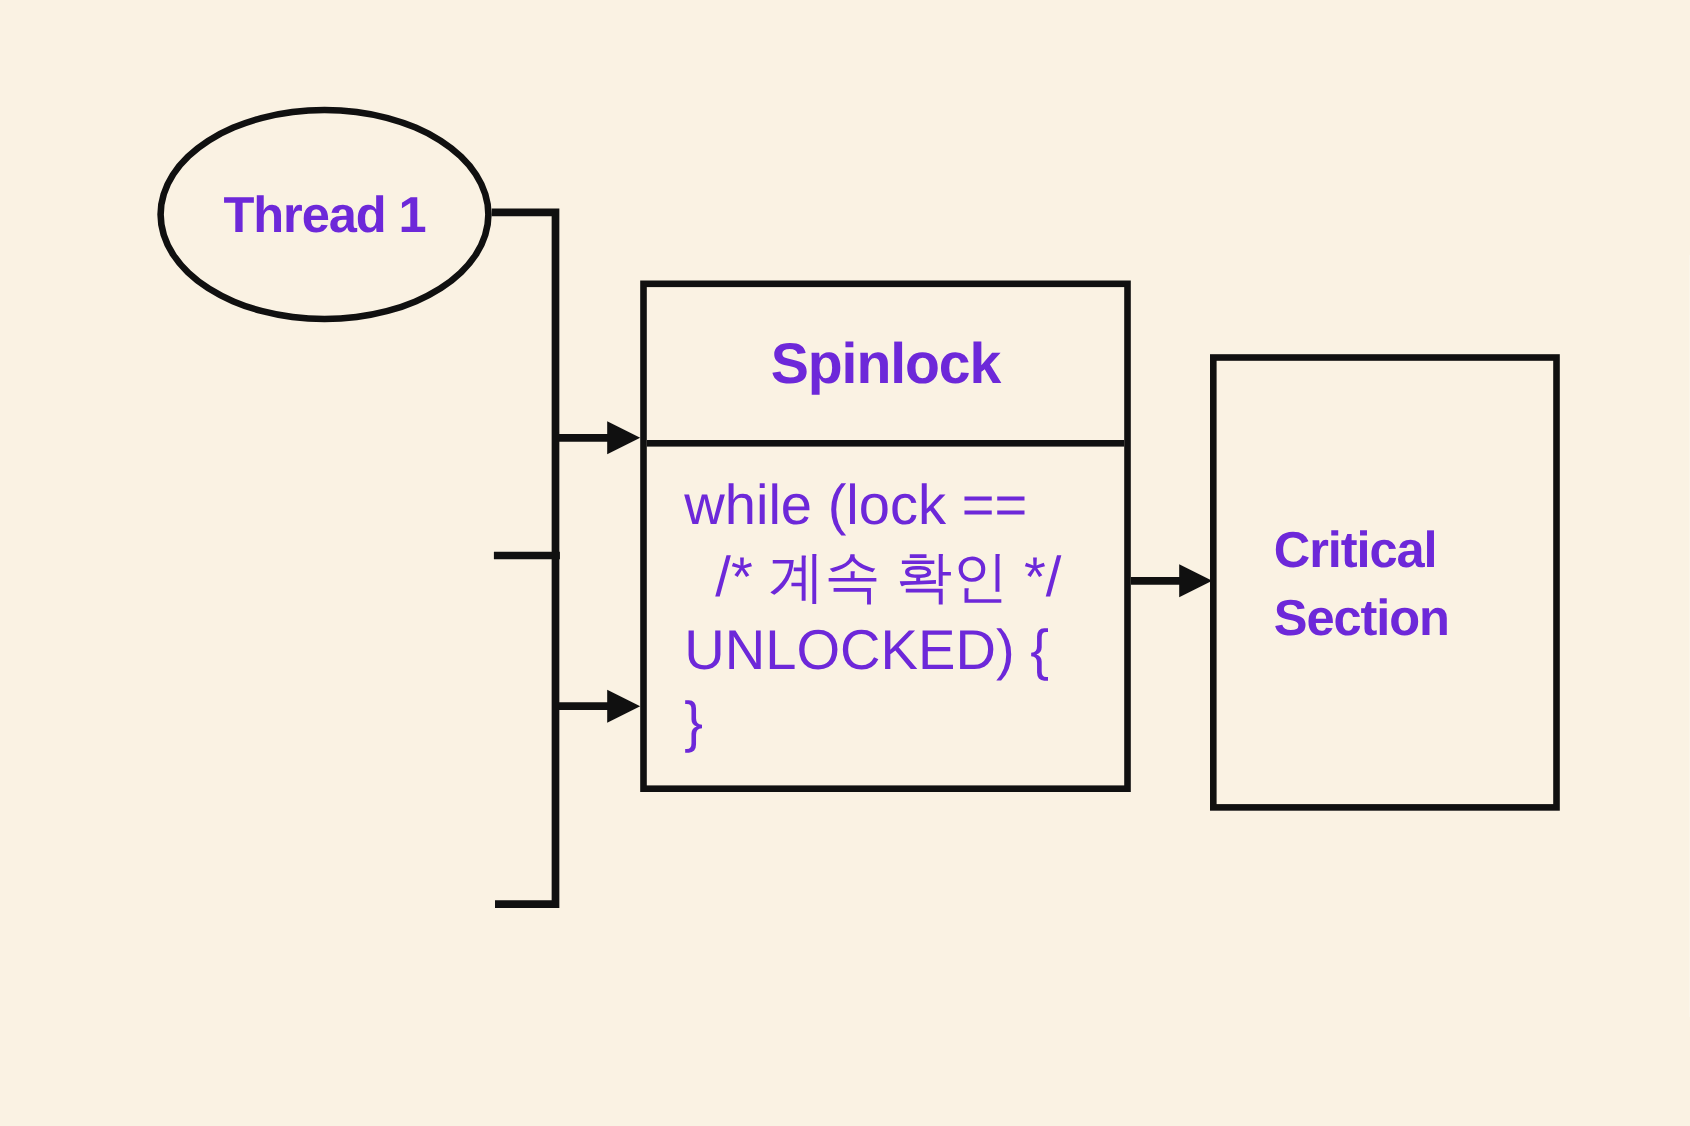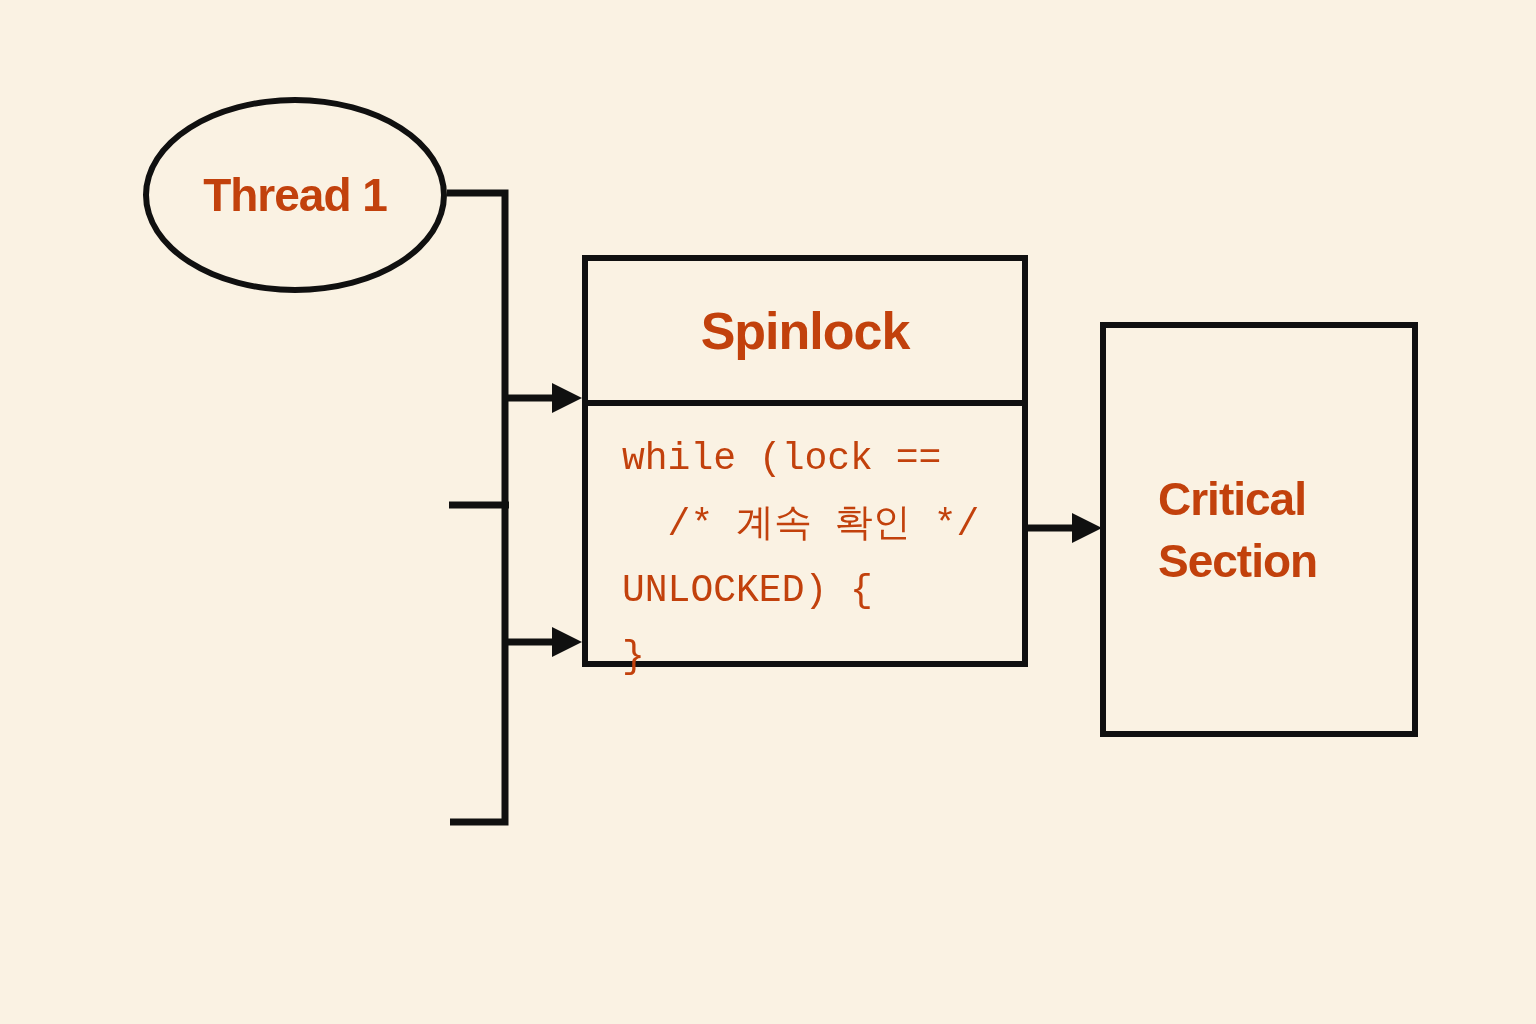--- a/index.html
+++ b/index.html
@@ -6,21 +6,21 @@
     margin: 0;
     padding: 0;
   }
   .canvas {
     position: relative;
     width: 1536px;
     height: 1024px;
     background: #faf2e3;
     overflow: hidden;
     font-family: "Liberation Sans", "DejaVu Sans", sans-serif;
-    color: #c2410c;
+    color: #6d28d9;
   }
   .connectors {
     position: absolute;
     left: 0;
     top: 0;
     width: 1536px;
     height: 1024px;
   }
   .connectors path, .connectors line {
     stroke: #101010;
@@ -49,21 +49,21 @@
     font-size: 46px;
     font-weight: bold;
     letter-spacing: -1px;
     white-space: nowrap;
   }
   .spinlock-box {
     position: absolute;
     left: 582px;
     top: 255px;
     width: 446px;
-    height: 412px;
+    height: 465px;
     border: 6px solid #101010;
     box-sizing: border-box;
     background: #faf2e3;
     display: flex;
     flex-direction: column;
   }
   .spinlock-header {
     height: 139px;
     flex: 0 0 139px;
     border-bottom: 6px solid #101010;
@@ -72,22 +72,22 @@
     justify-content: center;
   }
   .spinlock-title {
     font-size: 52px;
     font-weight: bold;
     letter-spacing: -1px;
   }
   .spinlock-code {
     flex: 1 1 auto;
     padding: 20px 8px 0 34px;
-    font-family: Liberation Mono, monospace;
-    font-size: 38px;
+    font-family: Liberation Sans, sans-serif;
+    font-size: 51px;
     line-height: 66px;
   }
   .code-line {
     white-space: pre;
   }
   .critical-box {
     position: absolute;
     left: 1100px;
     top: 322px;
     width: 318px;

